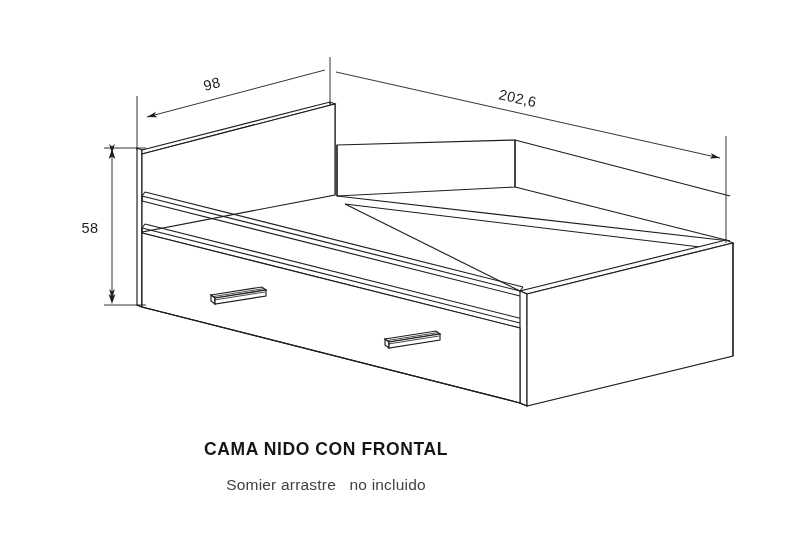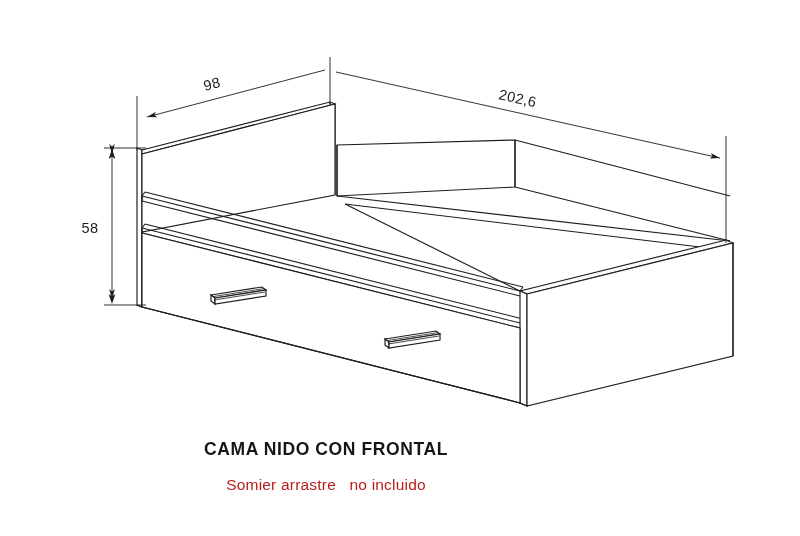--- a/index.html
+++ b/index.html
@@ -44,21 +44,21 @@
     letter-spacing: 0.6px;
     color: #161616;
     line-height: 22px;
     white-space: pre;
   }
   .caption-sub {
     font-family: "Liberation Sans", sans-serif;
     font-size: 15.5px;
     font-weight: 400;
     letter-spacing: 0.2px;
-    color: #b91c1c;
+    color: #404040;
     line-height: 21px;
     margin-top: 14px;
     white-space: pre;
   }
   .dim-text {
     font-family: "Liberation Sans", sans-serif;
     font-size: 14.5px;
     fill: #1d1d1d;
     letter-spacing: 0.4px;
   }

